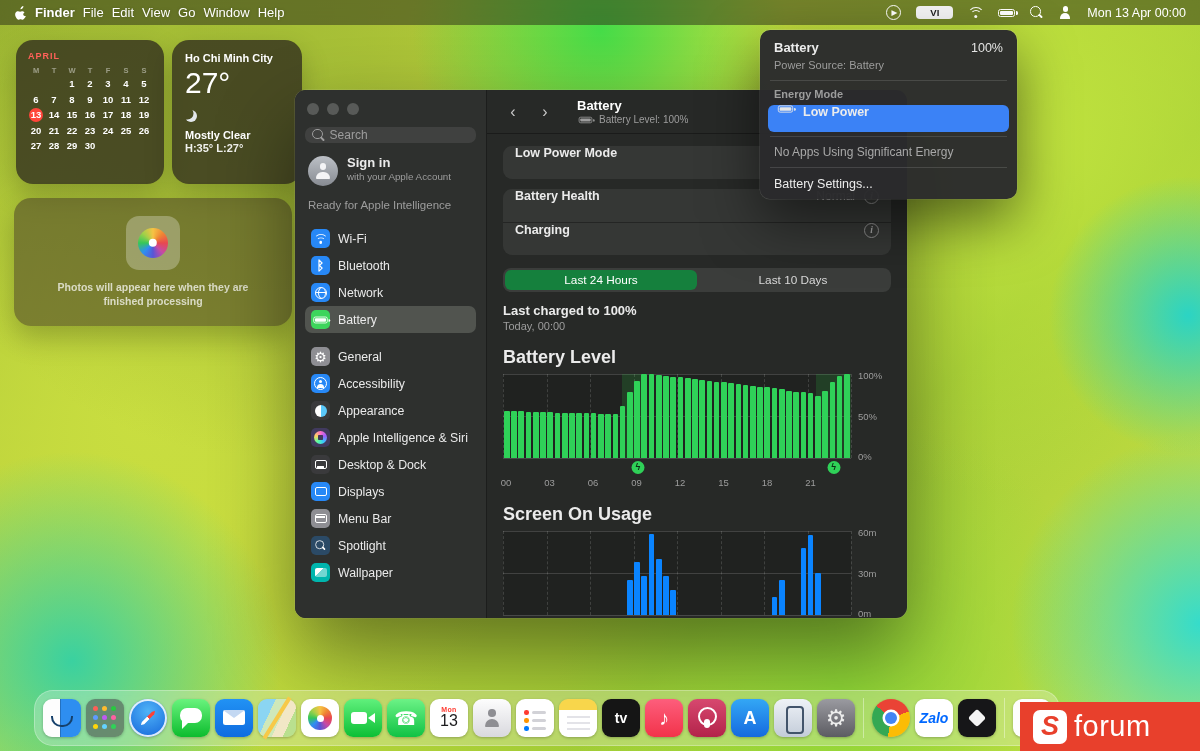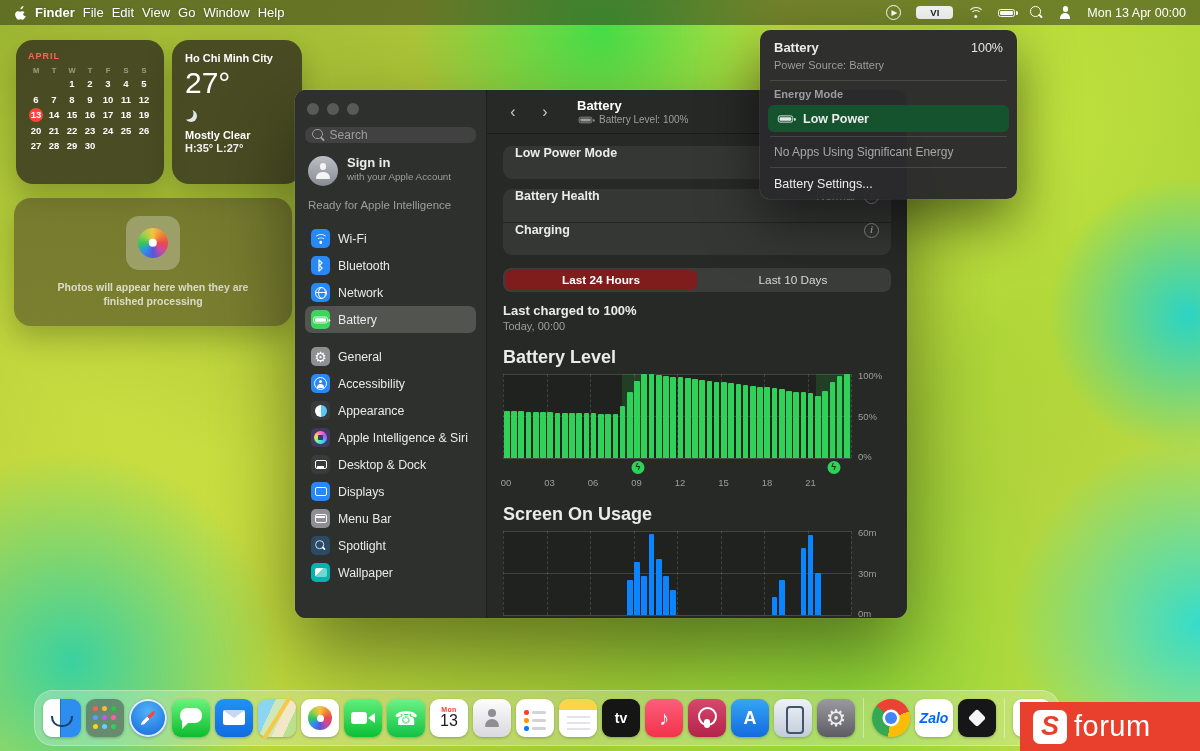--- a/index.html
+++ b/index.html
@@ -114,21 +114,21 @@
   .main-body{flex:1;padding:12px 16px;overflow:hidden}
   .card{background:#353735;border-radius:9px}
   .row{display:flex;min-height:33px;padding:0 12px;font-size:12.5px;font-weight:600}
   .row + .row{border-top:1px solid rgba(0,0,0,.32)}
   .row .spacer{flex:1}
   .row .value{color:#9d9d9d;font-size:12px;font-weight:400;margin-right:9px}
   .info{width:15px;height:15px;border-radius:50%;border:1.3px solid #8d8d8d;color:#a5a5a5;font-size:9.5px;display:grid;place-items:center;font-style:italic;font-family:"Liberation Serif",serif;line-height:1}
   .gap10{height:10px}
   .segmented{display:flex;background:#3b3d3b;border-radius:8px;padding:2px;margin:13px 0 11px;height:24px}
   .seg{flex:1;text-align:center;font-size:11.8px;line-height:20px;border-radius:6px;color:#d9d9d9}
-  .seg.active{background:#7f1d1d;color:#fff;font-weight:700}
+  .seg.active{background:#15803d;color:#fff;font-weight:400}
   .lc-title{font-size:13px;font-weight:700}
   .lc-sub{font-size:11px;color:#9d9d9d;margin-top:2px}
   .section-title{font-size:18px;font-weight:700;margin:15px 0 6px}
   .chart-wrap{display:flex;gap:6px}
   .chart{position:relative;flex:1;height:84px;background:rgba(0,0,0,.17)}
   .vgrid{position:absolute;top:0;bottom:0;width:0;border-left:1px dashed rgba(255,255,255,.14)}
   .hgrid{position:absolute;left:0;right:0;height:0;border-top:1px solid rgba(255,255,255,.15)}
   .chg{position:absolute;top:0;bottom:0;background:rgba(50,215,75,.16)}
   .bars{position:absolute;left:1px;right:1px;top:0;bottom:0;display:flex;align-items:flex-end;gap:1.6px}
   .bar{flex:1;border-radius:1px 1px 0 0}
@@ -141,21 +141,21 @@
   
   .popover{position:absolute;left:760px;top:30px;width:257px;border-radius:10px;
     background:rgba(42,42,44,.97);box-shadow:0 22px 55px rgba(0,0,0,.5),0 0 0 .5px rgba(255,255,255,.22);
     padding:7px 0 6px;color:#ececec;z-index:40;font-size:12.5px}
   .po-row{display:flex;align-items:center;padding:3px 14px}
   .po-title{font-weight:700;font-size:13px}
   .po-pct{margin-left:auto;color:#e4e4e4;font-size:12.5px}
   .po-sub{color:#9d9d9d;font-size:11px;padding:1px 14px 5px}
   .po-div{height:1px;background:rgba(255,255,255,.13);margin:4px 10px}
   .po-head{color:#9d9d9d;font-size:11px;padding:3px 14px 5px;font-weight:600}
-  .po-lowpower{margin:0 8px;background:#14532d;border-radius:6px;height:27px;display:flex;align-items:center;gap:9px;padding:0 9px;font-weight:600}
+  .po-lowpower{margin:0 8px;background:#3b82f6;border-radius:6px;height:27px;display:flex;gap:9px;padding:0 9px;font-weight:600}
   .po-lowpower .batt{color:#e6e6e6;transform:scale(.9)}
   .po-item{padding:4px 14px;color:#a8a8a8;font-size:12px}
   .po-settings{padding:5px 14px 2px;font-size:12.5px}
 
   
   .dock{position:absolute;left:34px;bottom:5px;height:56px;display:flex;align-items:center;gap:5px;
     padding:0 8px;background:rgba(252,252,252,.26);border:1px solid rgba(255,255,255,.28);border-radius:19px;
     backdrop-filter:blur(22px);z-index:30}
   .dock-item{width:38px;height:38px;border-radius:9px;position:relative;flex:none;box-shadow:0 1px 3px rgba(0,0,0,.25)}
   .dock-divider{width:1px;height:40px;background:rgba(255,255,255,.38);margin:0 3px;flex:none;box-shadow:none}

